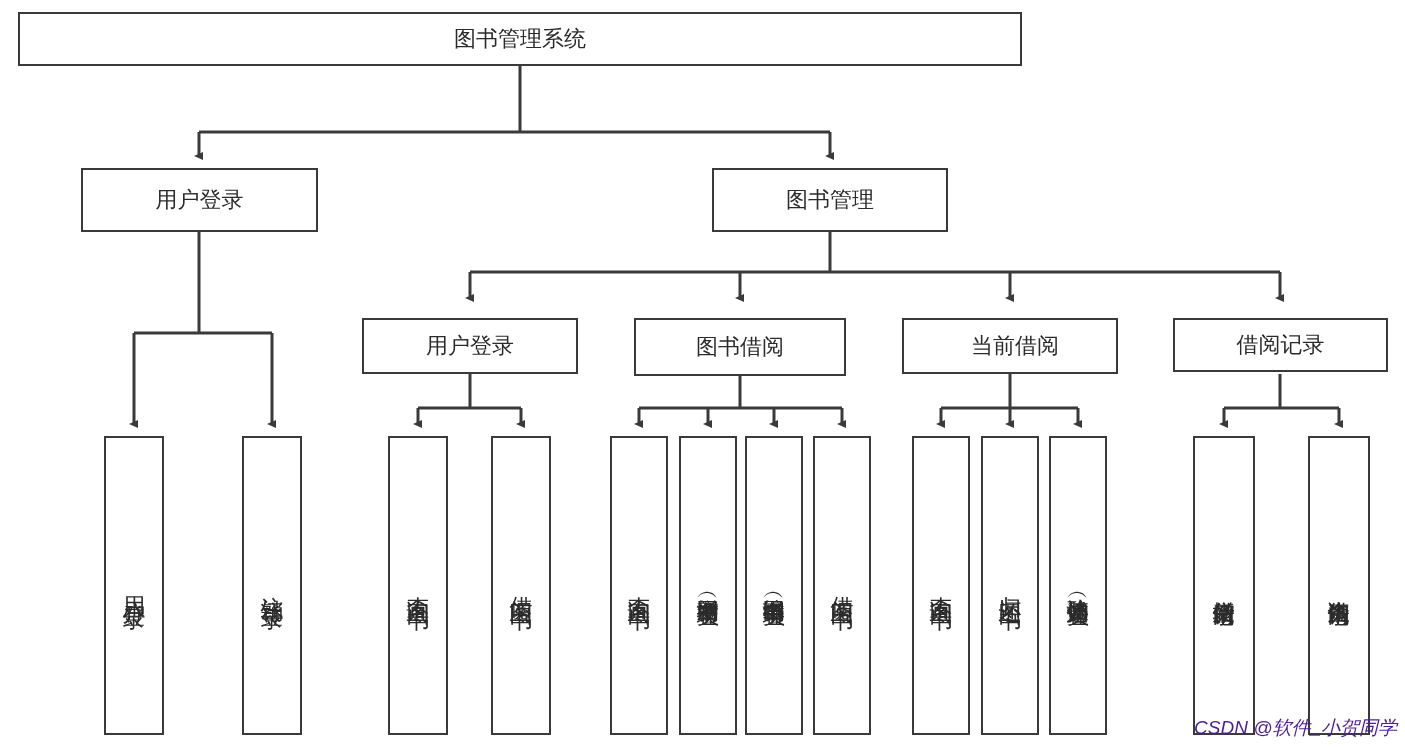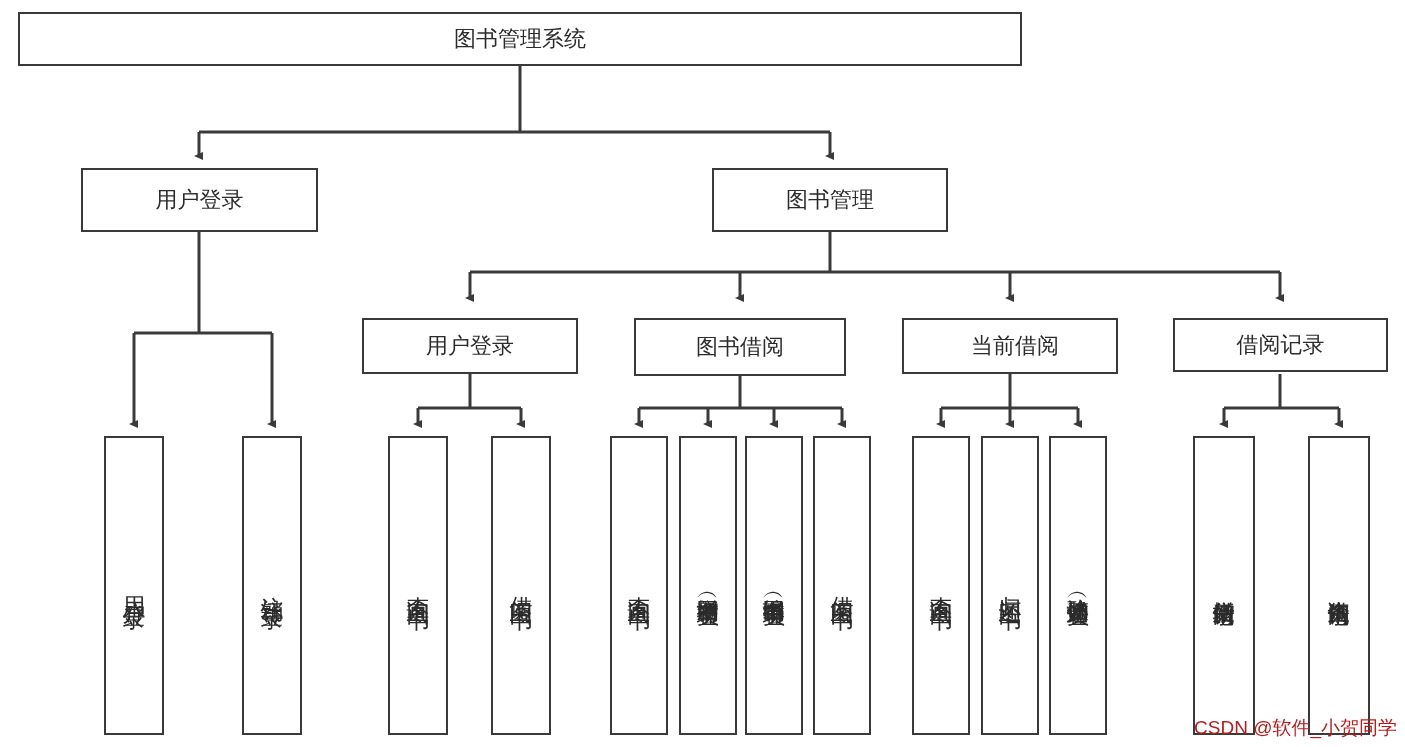--- a/index.html
+++ b/index.html
@@ -52,23 +52,24 @@
   }
   .node-v.tight {
     letter-spacing: 1px;
     font-size: 22px;
   }
   #watermark {
     position: absolute;
     right: 8px;
     bottom: 6px;
     font-size: 19px;
-    color: #b91c1c;
+    color: #4c1d95;
     white-space: nowrap;
     user-select: none;
+    font-style: italic;
   }
 </style>
 </head>
 <body>
 
 <div id="diagram-root">
 
   <svg id="edge-layer" viewBox="0 0 1405 747" xmlns="http://www.w3.org/2000/svg">
     <defs>
       <marker id="arrow" markerWidth="10" markerHeight="10" refX="5" refY="5" orient="auto" markerUnits="userSpaceOnUse">

